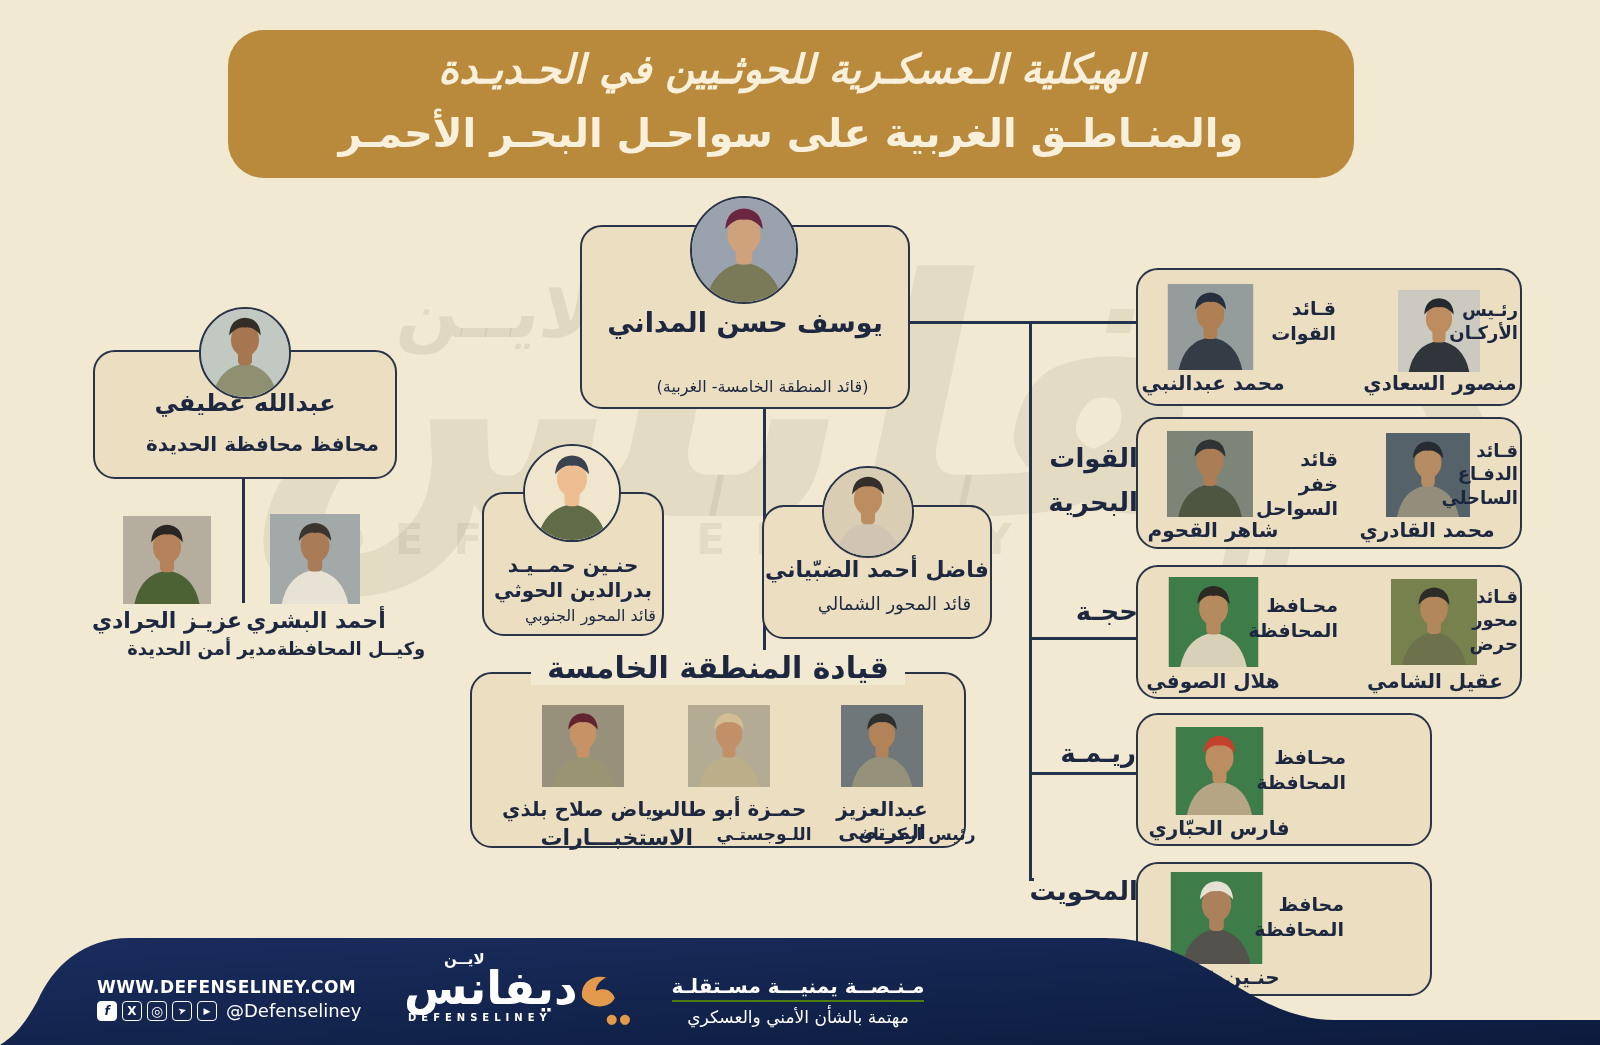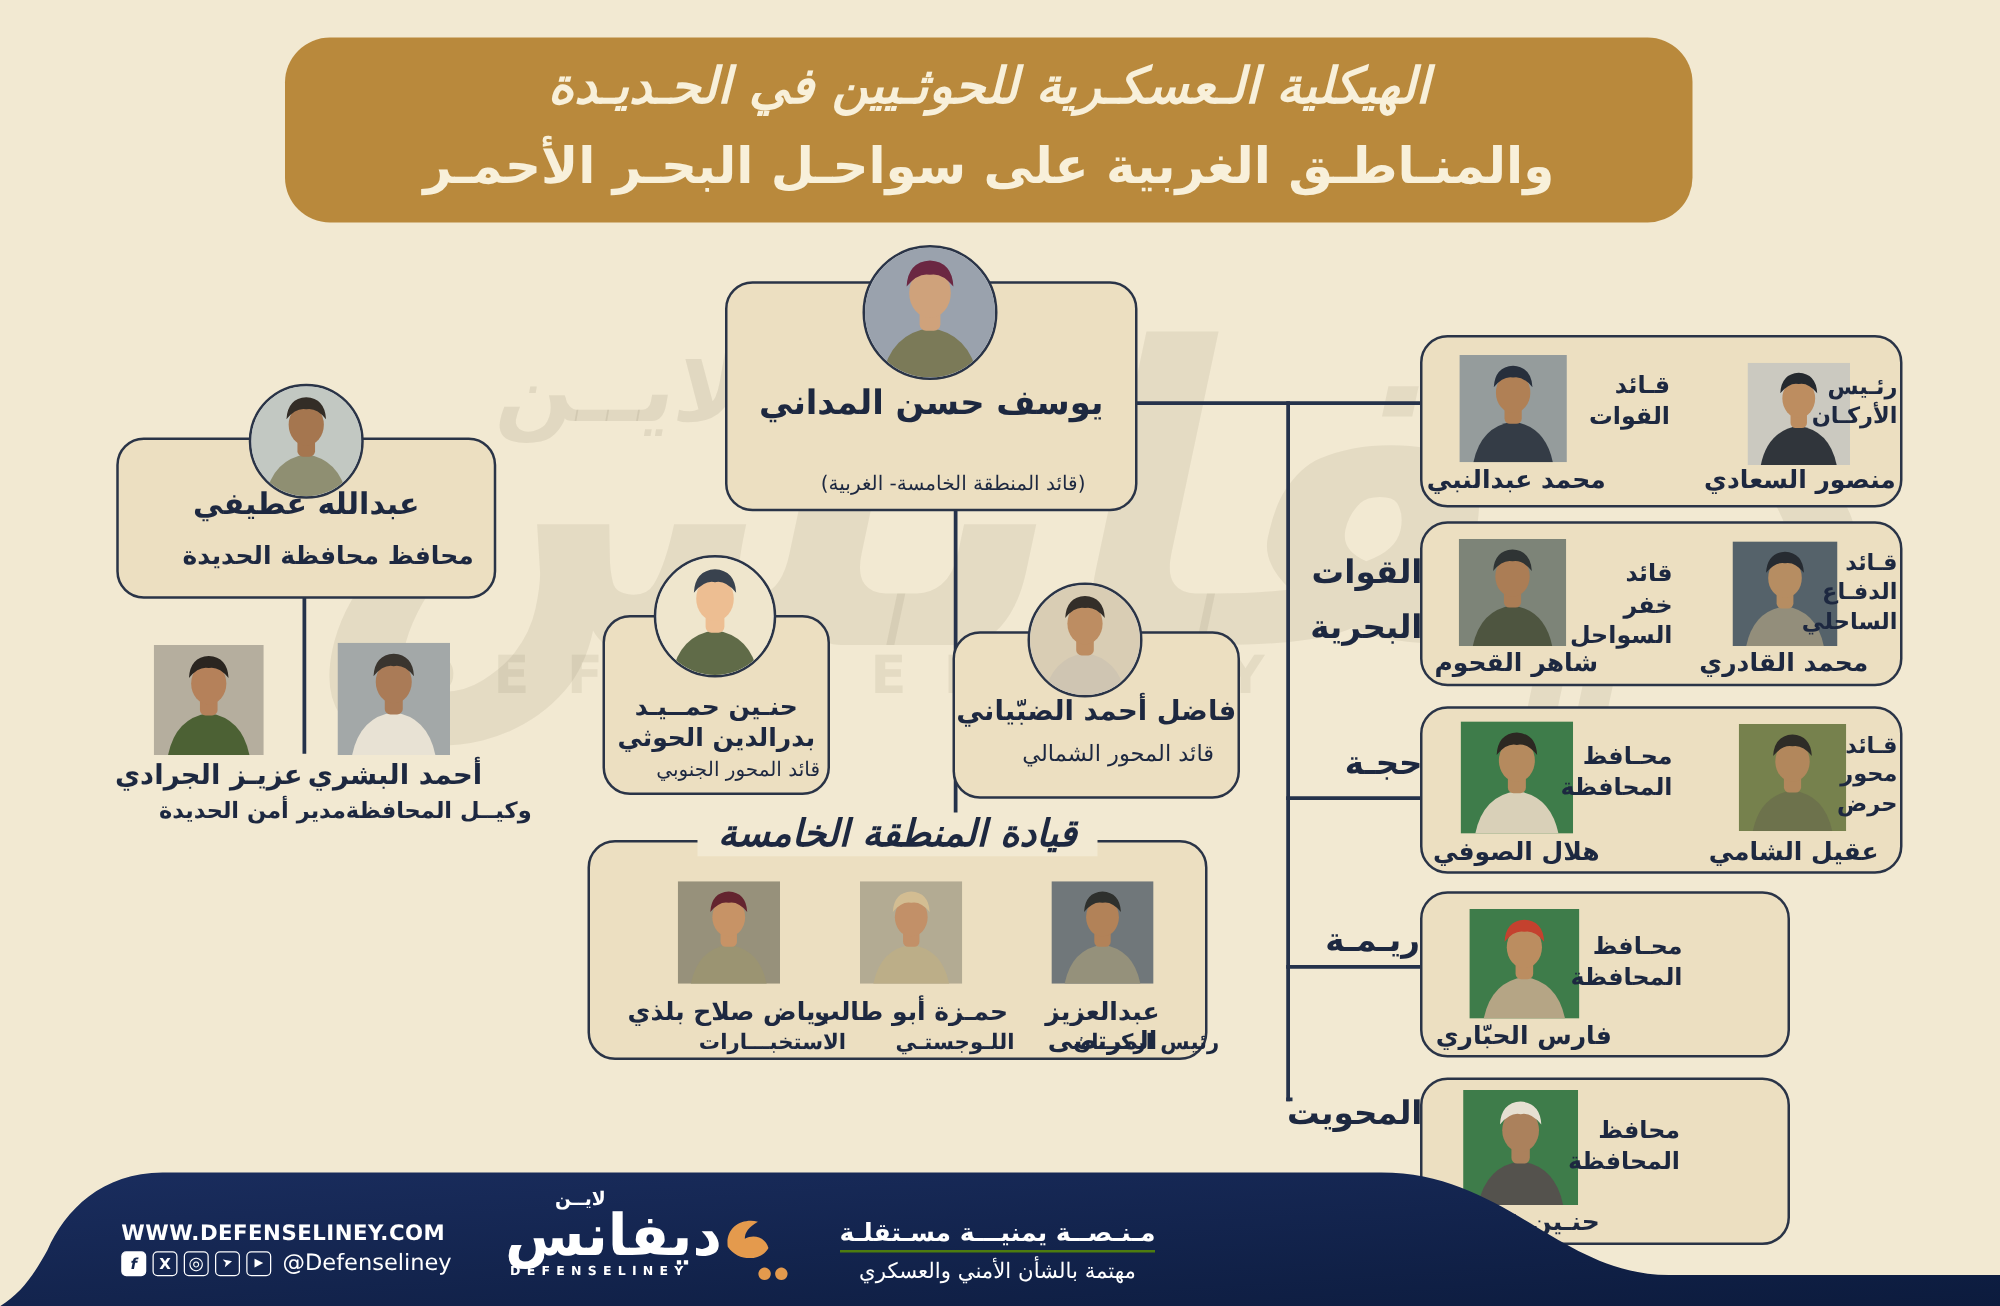--- a/index.html
+++ b/index.html
@@ -22,21 +22,21 @@
   .circ svg{display:block;width:100%;height:100%;}
   .photo{position:absolute;overflow:hidden;}
   .photo svg{display:block;width:100%;height:100%;}
   .nm{position:absolute;font-weight:bold;text-align:center;line-height:1.15;}
   .rl{position:absolute;text-align:center;line-height:1.25;padding-left:35px;}
   .rl-side{position:absolute;text-align:right;font-weight:bold;line-height:1.3;direction:rtl;}
   
   .hline,.vline{position:absolute;background:#25324b;z-index:1;}
   .hline{height:2.5px;} .vline{width:2.5px;}
   
-  .fifth-title{position:absolute;top:-24px;left:0;right:0;text-align:center;font-style:italic;}
+  .fifth-title{position:absolute;top:-24px;left:0;right:0;text-align:center;}
   .fifth-title span{display:inline-block;background:#f2e9d2;padding:0 16px;font-size:30px;font-weight:bold;}
   
   .branch-label{position:absolute;font-weight:bold;font-size:26px;text-align:right;width:104px;direction:rtl;}
   
   .footer-svg{position:absolute;left:0;top:930px;width:1600px;height:115px;z-index:8;}
   .ftxt{position:absolute;color:#fff;z-index:9;}
   .fsite{left:97px;top:977px;font-size:17px;font-weight:bold;letter-spacing:.4px;}
   .fsocial{left:97px;top:1000px;display:flex;align-items:center;gap:5px;}
   .sic{width:20px;height:20px;border:1.6px solid #fff;border-radius:4px;display:flex;align-items:center;
        justify-content:center;font-size:12px;font-weight:bold;color:#fff;box-sizing:border-box;}
@@ -192,21 +192,21 @@
       <div class="rl" style="left:0;width:150px;top:150px;font-size:17px;font-weight:bold;">اللـوجستـي</div>
     </div>
 
     <div class="abs" style="left:36px;top:0;width:150px;height:172px;">
       <div class="photo av-riyadh" style="left:34px;top:26px;width:82px;height:92px;">
           <svg viewBox="0 0 100 100">
             <use href="#person"></use>
           </svg>
         </div>
       <div class="nm" style="left:-10px;width:170px;top:124px;font-size:20px;">رياض صلاح بلذي</div>
-      <div class="rl" style="left:0;width:150px;top:150px;font-size:17px;font-weight:bold;">الاستخبـــارات</div>
+      <div class="rl" style="left:0;width:150px;top:150px;font-size:22px;font-weight:bold;">الاستخبـــارات</div>
     </div>
   </div>
 
   <div class="branch-label" style="left:1034px;top:443px;">
     <div>القوات</div>
     <div style="margin-top:14px;">البحرية</div>
   </div>
   <div class="branch-label" style="left:1034px;top:596px;">حجـة</div>
   <div class="branch-label" style="left:1032px;top:738px;">ريـمـة</div>
   <div class="branch-label" style="left:1034px;top:876px;background:#f2e9d2;z-index:2;">المحويت</div>

